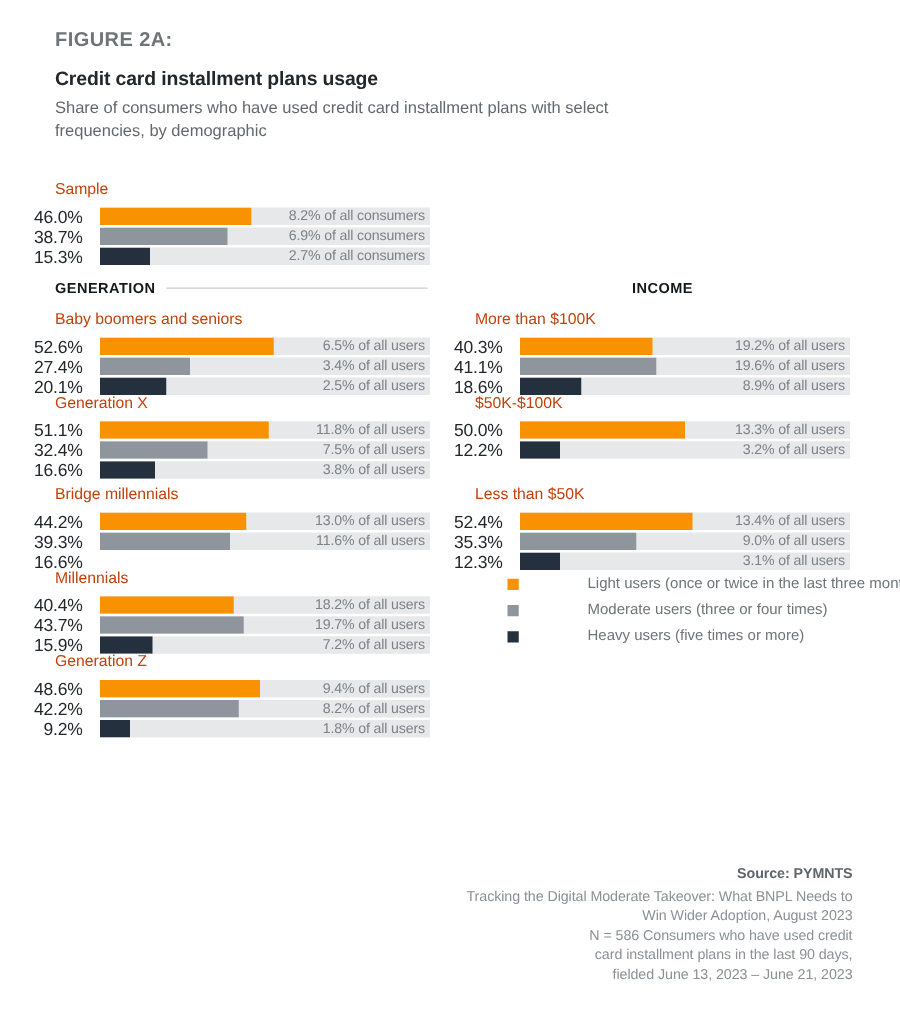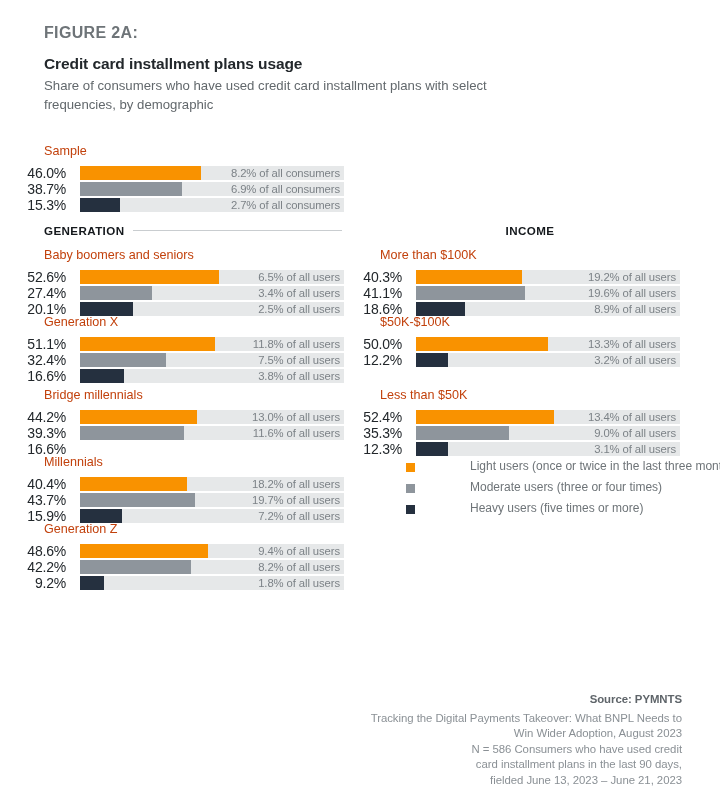--- a/index.html
+++ b/index.html
@@ -444,21 +444,21 @@
       </div>
       <div class="legend-item">
         <span class="legend-swatch heavy" style="background: rgb(37, 48, 63);"></span>
         <span class="legend-text">Heavy users (five times or more)</span>
       </div>
     </div>
 
   <div class="footer">
     <div class="footer-source">Source: PYMNTS</div>
     <div id="footer-lines">
-        <div class="footer-line">Tracking the Digital Payments Takeover: What BNPL Needs to</div>
+        <div class="footer-line">Tracking the Digital Moderate Takeover: What BNPL Needs to</div>
         <div class="footer-line">Win Wider Adoption, August 2023</div>
         <div class="footer-line">N = 586 Consumers who have used credit</div>
         <div class="footer-line">card installment plans in the last 90 days,</div>
         <div class="footer-line">fielded June 13, 2023 – June 21, 2023</div>
       </div>
   </div>
 
 </div>
 
 </body></html>

